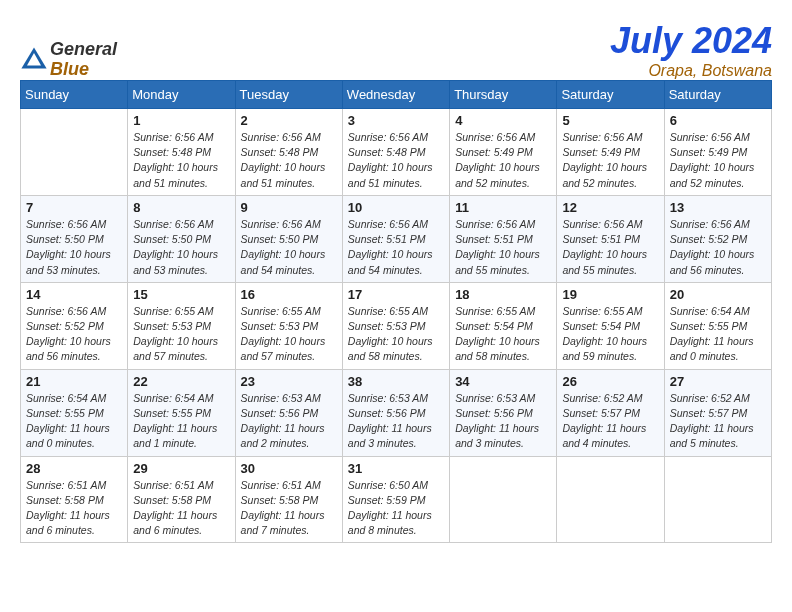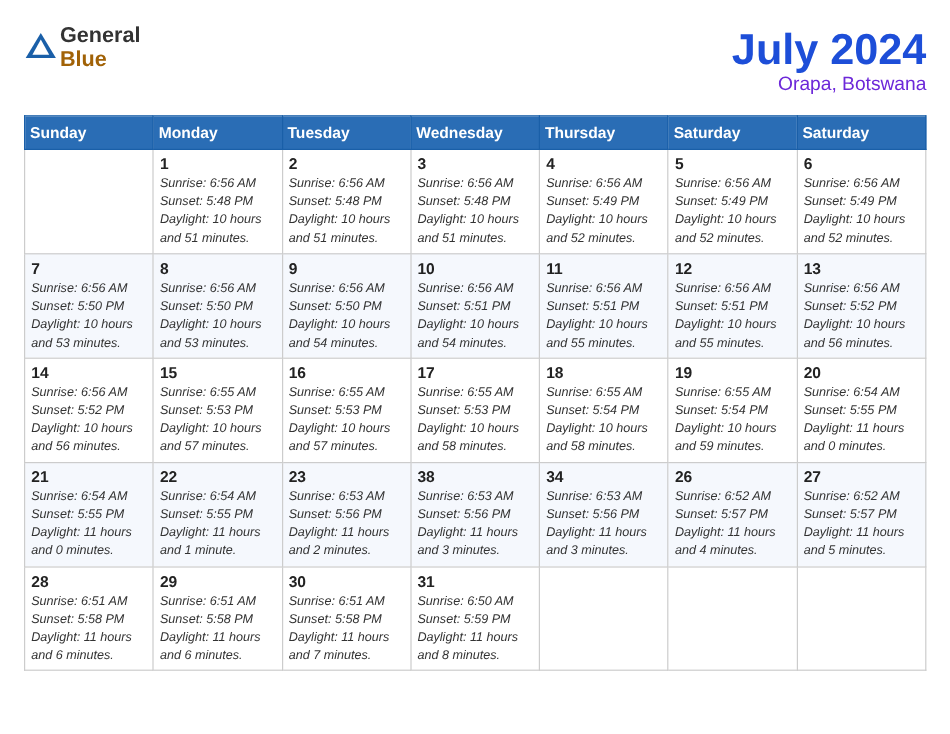--- a/index.html
+++ b/index.html
@@ -6,22 +6,22 @@
     body {
       font-family: Arial, sans-serif;
       background: #fff;
       width: 792px;
       min-height: 612px;
       padding: 20px;
     }
     .header {
       display: flex;
       justify-content: space-between;
-      align-items: flex-start;
-      margin-bottom: 16px;
+      align-items: flex-end;
+      font-style: italic;
     }
     .logo {
       display: flex;
       align-items: center;
     }
     .logo-text {
       display: flex;
       flex-direction: column;
       line-height: 1.1;
     }
@@ -43,34 +43,34 @@
     .title-block {
       text-align: right;
     }
     .month-year {
       font-size: 36px;
       font-weight: bold;
       color: #1d4ed8;
     }
     .location {
       font-size: 16px;
-      color: #6d28d9;
+      color: #a16207;
     }
     .calendar {
       width: 100%;
       border-collapse: collapse;
       font-size: 11px;
     }
     .calendar th {
       background: #2a6db5;
       color: #fff;
       padding: 6px 4px;
       text-align: left;
       font-size: 13px;
-      font-weight: bold;
+      font-weight: normal;
       border: 1px solid #1a5fa8;
     }
     .calendar td {
       border: 1px solid #ccc;
       vertical-align: top;
       padding: 4px 5px;
       min-width: 100px;
       min-height: 80px;
       background: #fff;
     }

